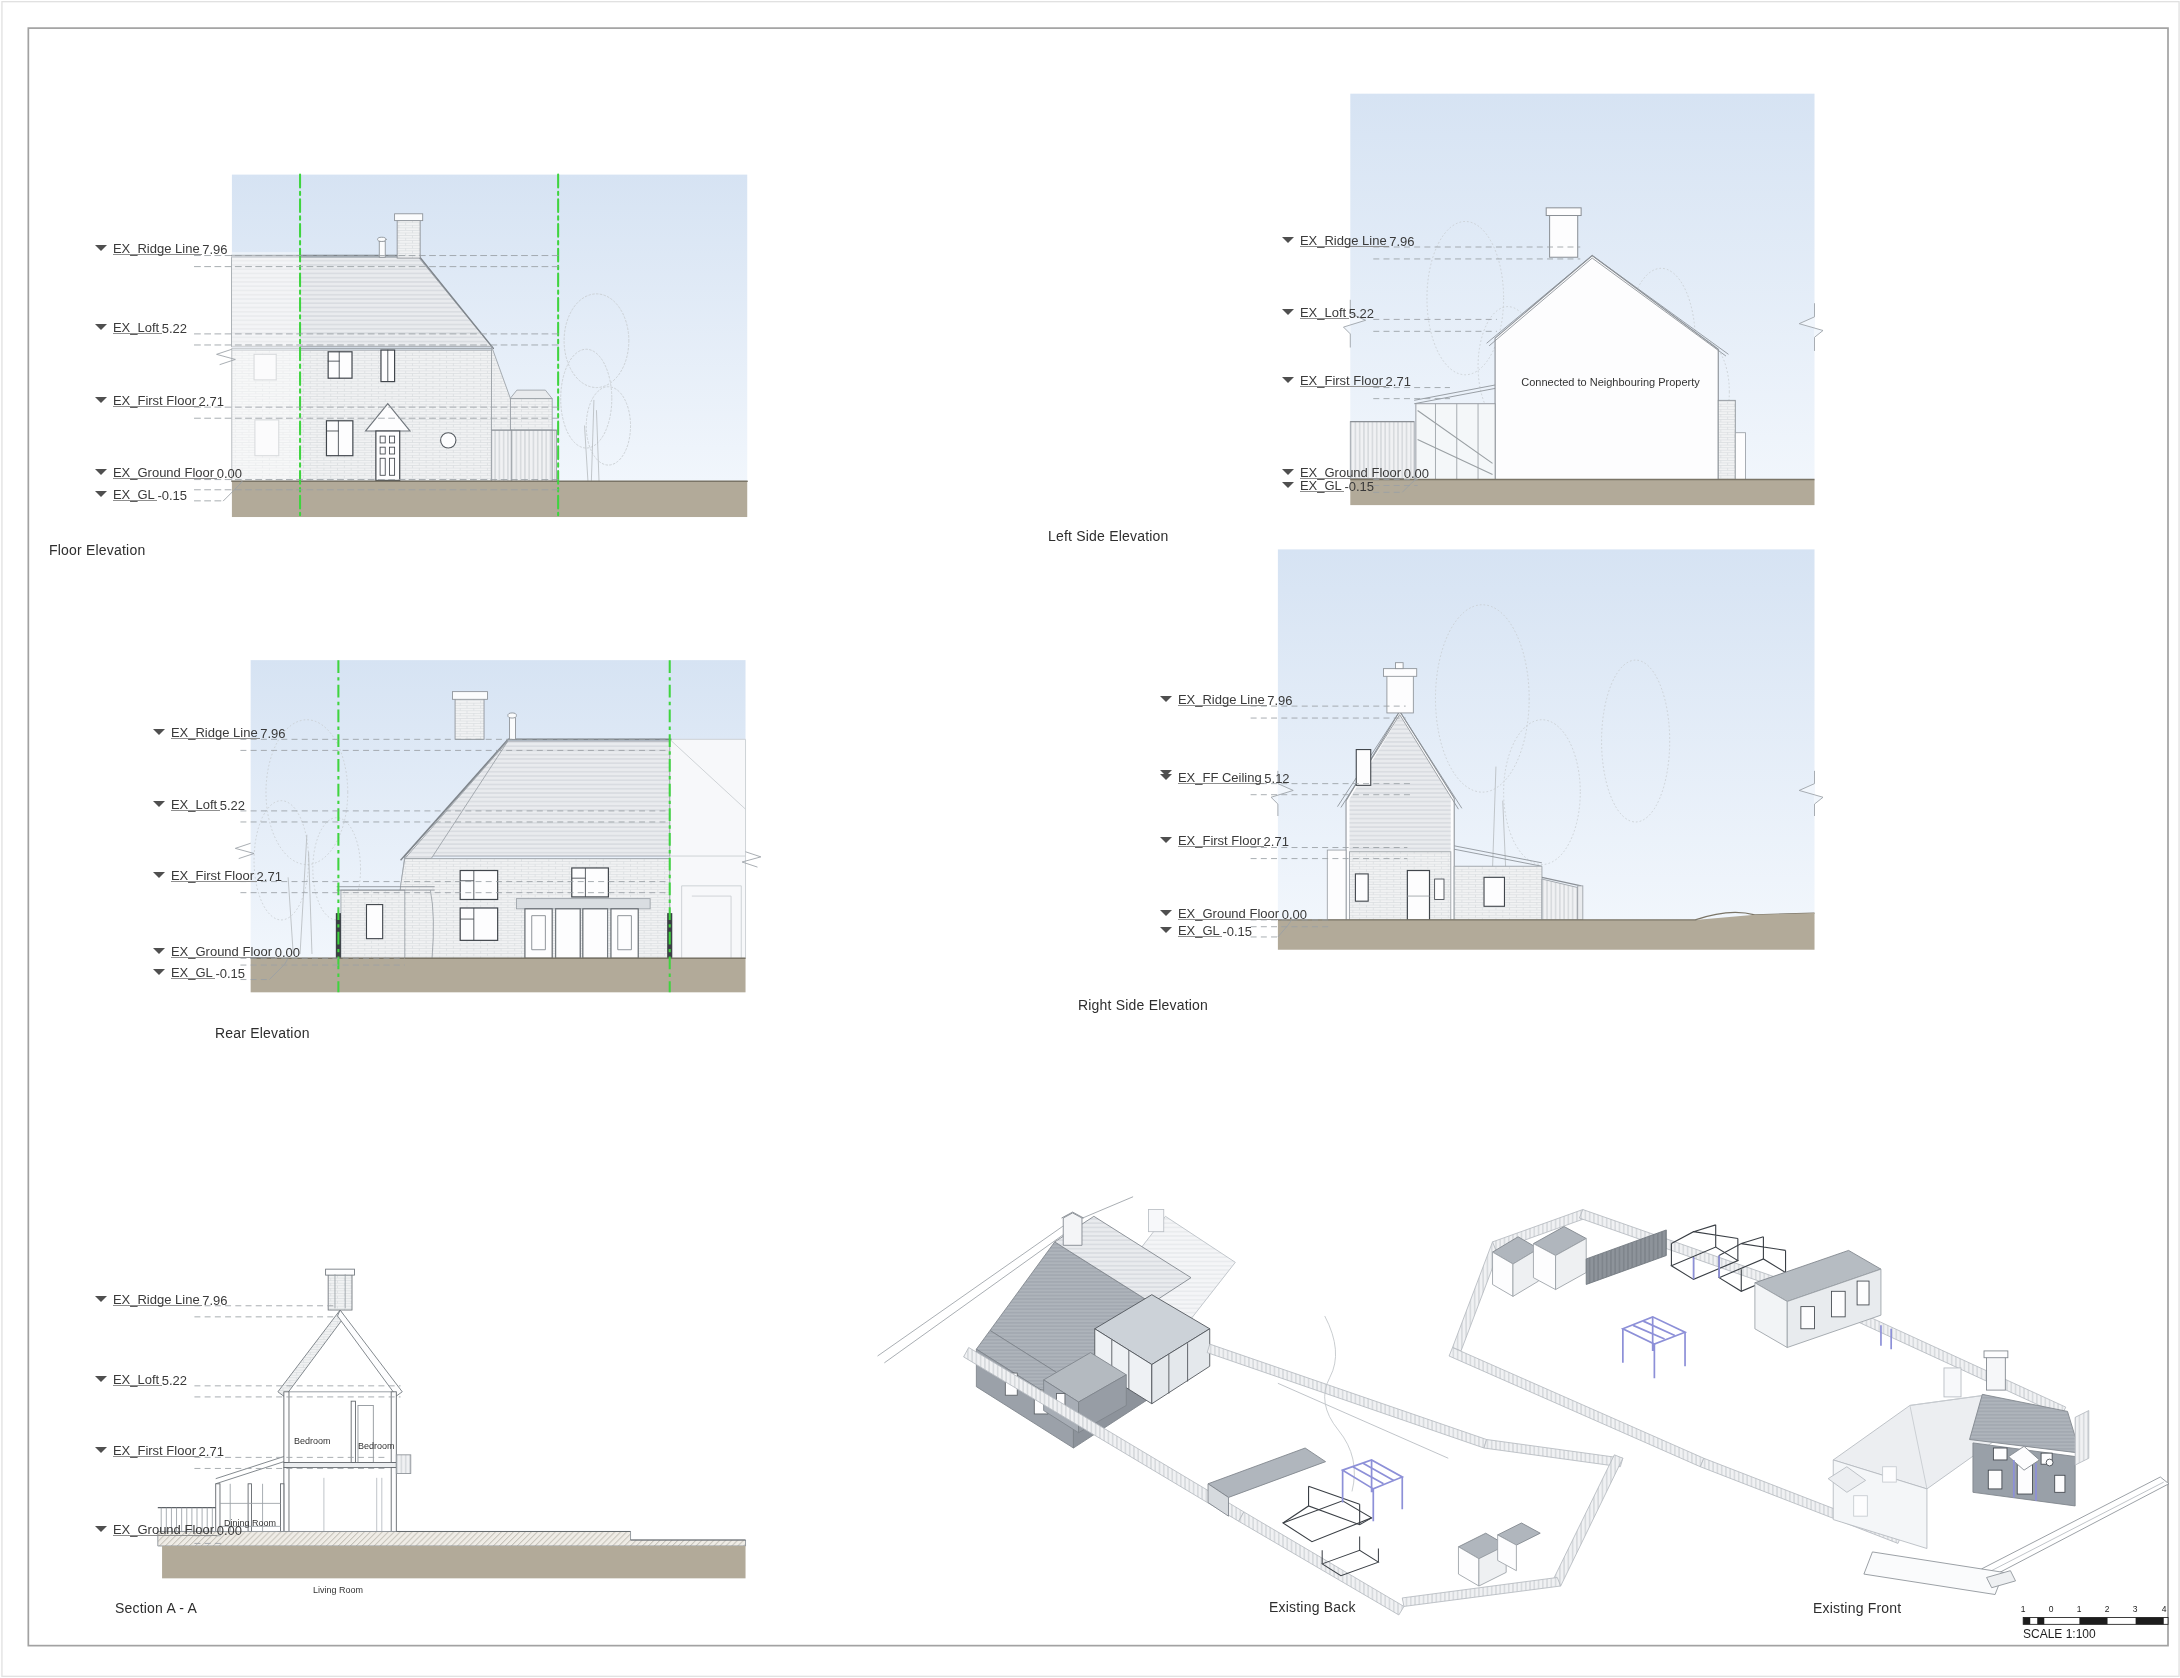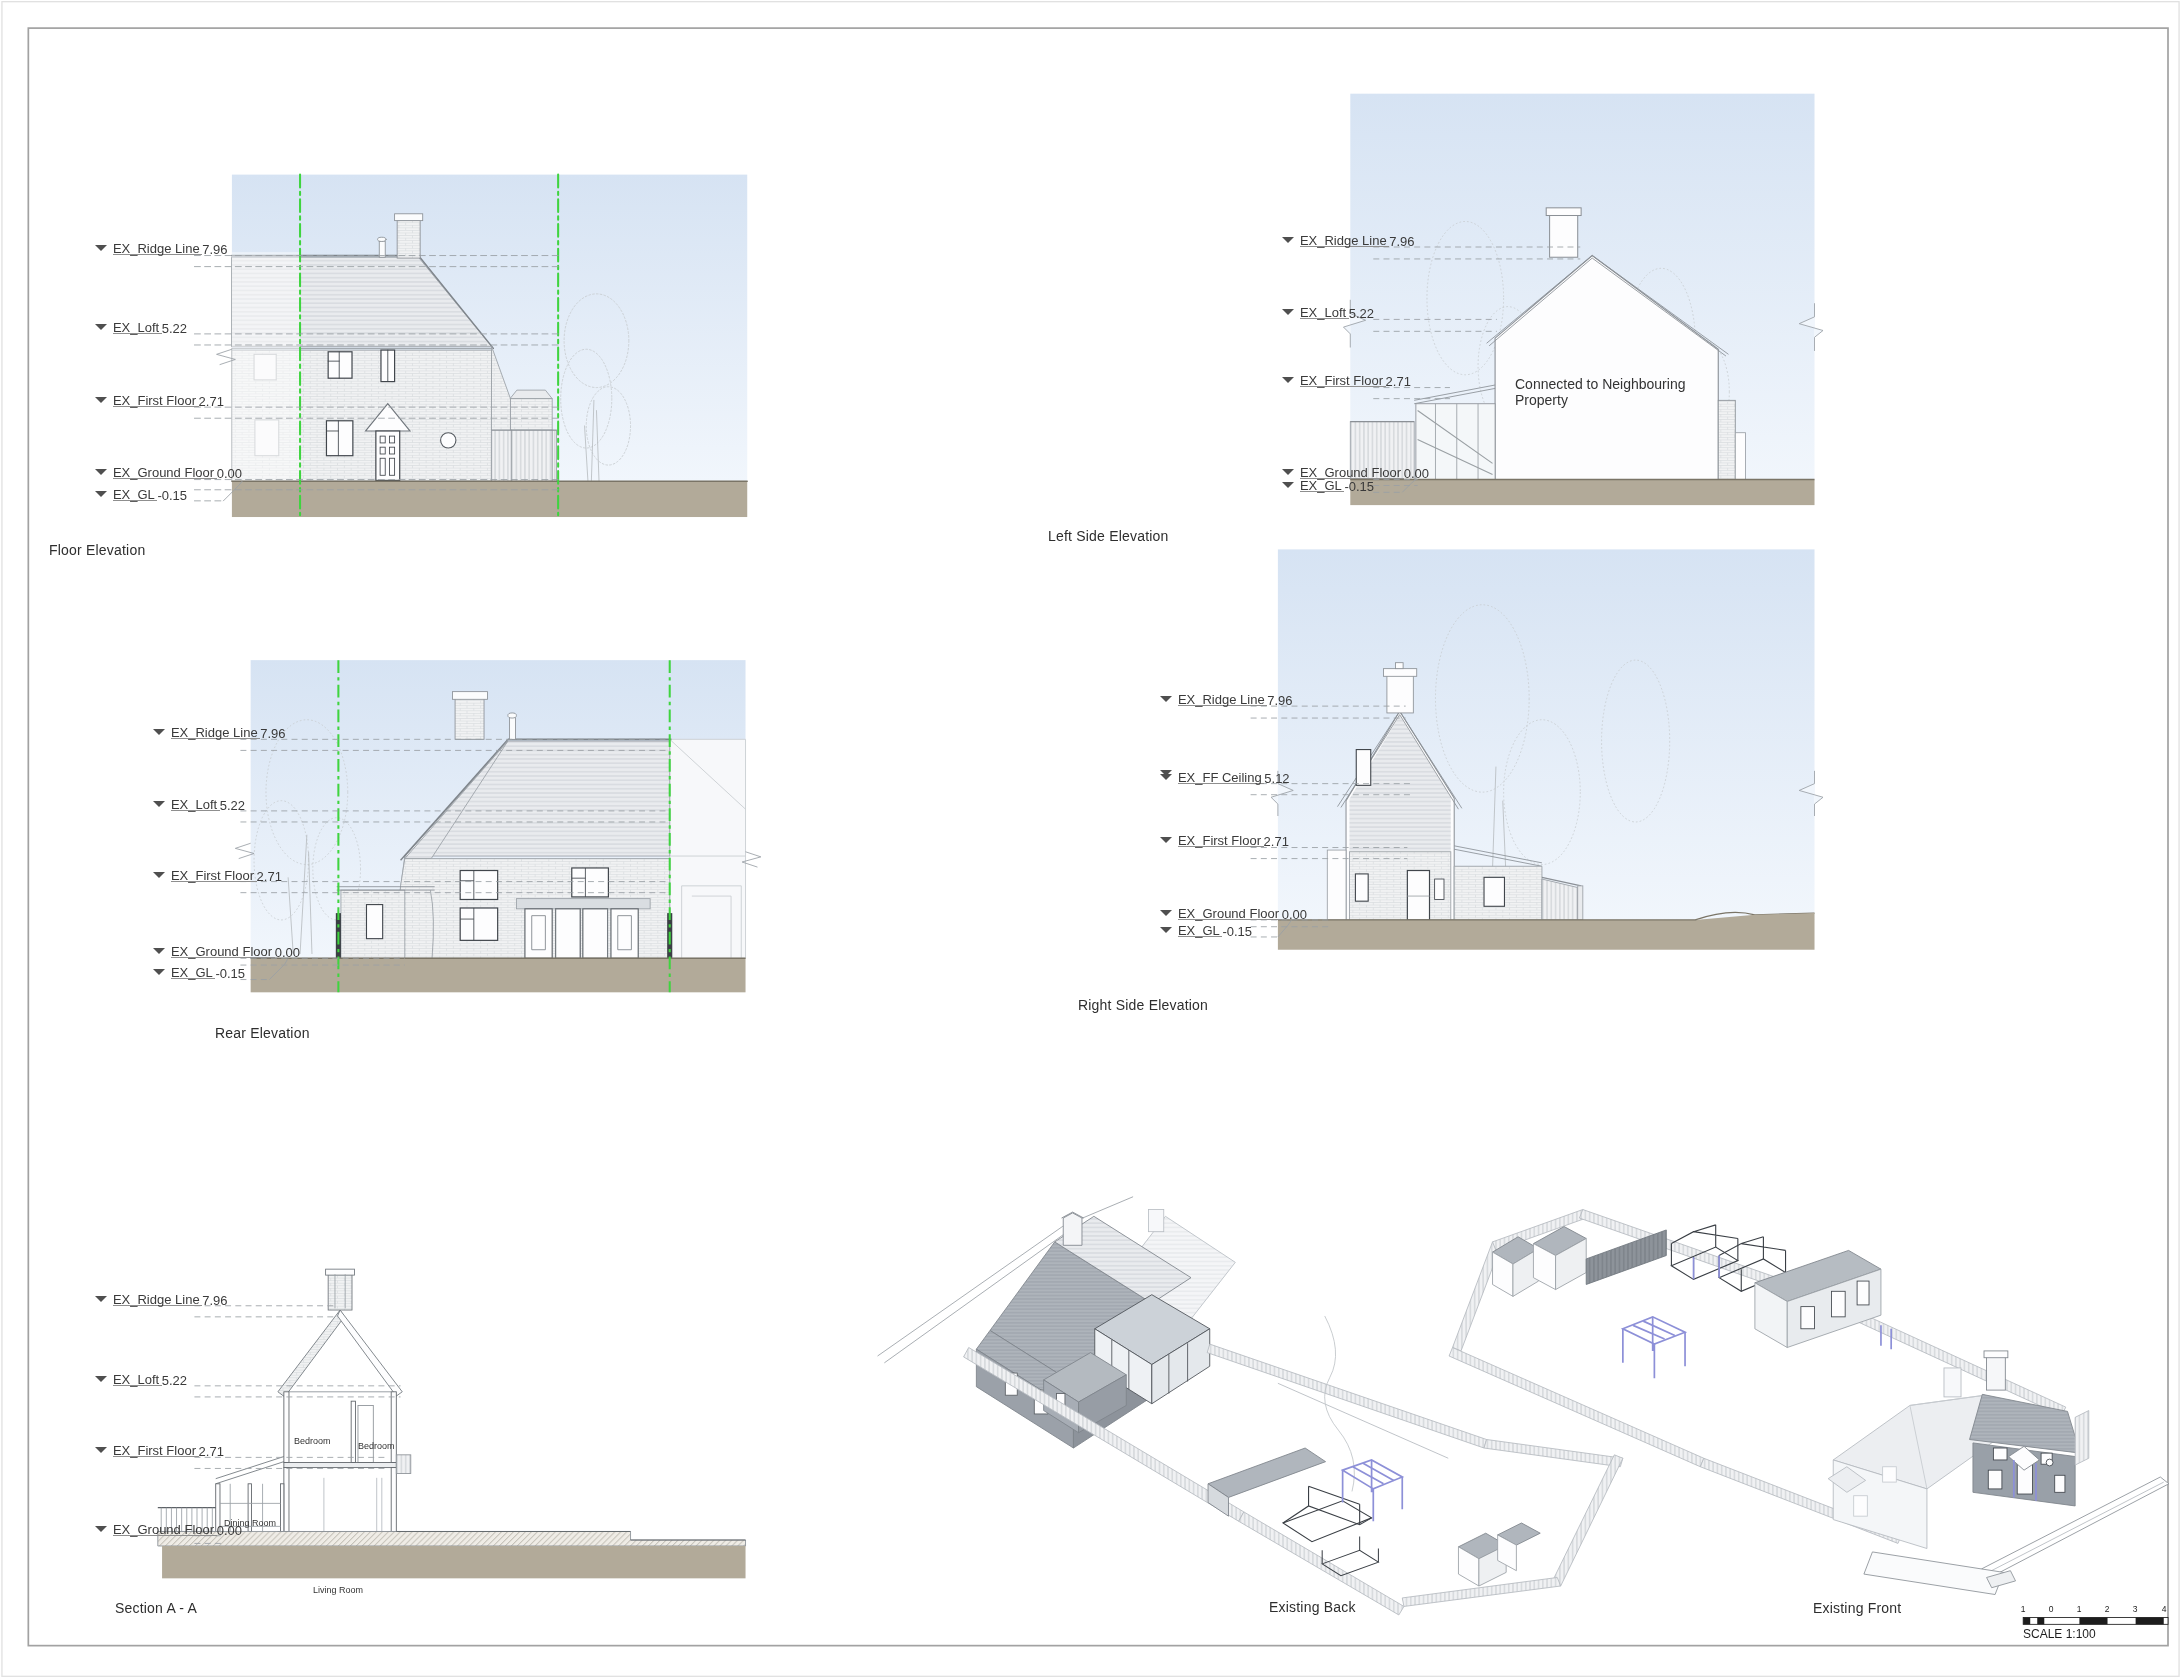--- a/index.html
+++ b/index.html
@@ -8,21 +8,21 @@
   svg{position:absolute;left:0;top:0}
   .cap{position:absolute;font-size:14px;color:#2e2e2e;letter-spacing:0.2px;white-space:nowrap}
   .lvl{position:absolute;display:flex;gap:4.3px;align-items:flex-start}
   .triwrap{position:relative;width:13.6px;height:8.5px;flex:none}
   .tri{position:absolute;left:0;top:0.9px;width:0;height:0;border-left:6.8px solid transparent;
        border-right:6.8px solid transparent;border-top:6.8px solid #4f4f4f}
   .tri.up2{top:-3.4px}
   .lt{display:flex;font-size:13px;line-height:10.2px;color:#3a3a3a}
   .lt .nm{border-bottom:0.9px solid #8f8f8f;padding-right:2.6px;white-space:nowrap}
   .lt .vl{padding-top:0.9px}
-  .note{position:absolute;font-size:14px;color:#333;text-align:left}
+  .note{position:absolute;font-size:11px;color:#333;text-align:center}
   .room{position:absolute;font-size:9px;color:#333;white-space:nowrap}
   .scale-num{position:absolute;font-size:8.5px;color:#1d1d1d;transform:translateX(-50%)}
   .scale-label{position:absolute;font-size:12px;color:#1d1d1d;white-space:nowrap}
 </style>
 </head>
 <body>
 
 <div class="sheet">
 
 <svg width="2181" height="1678" viewBox="0 0 2560 1970">

